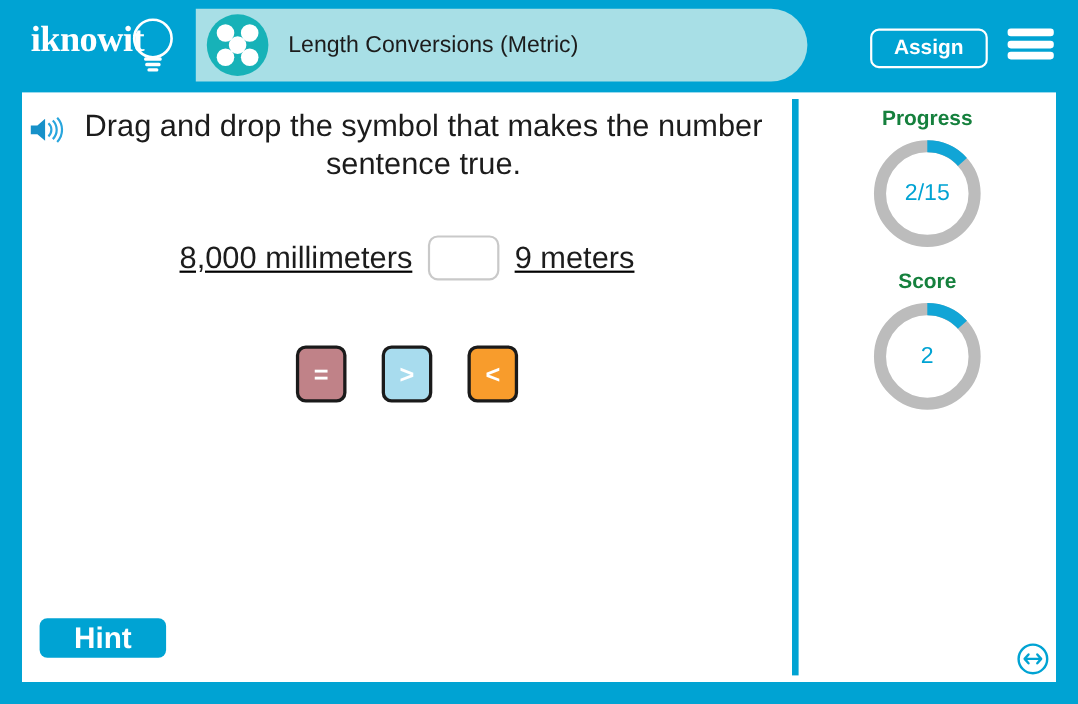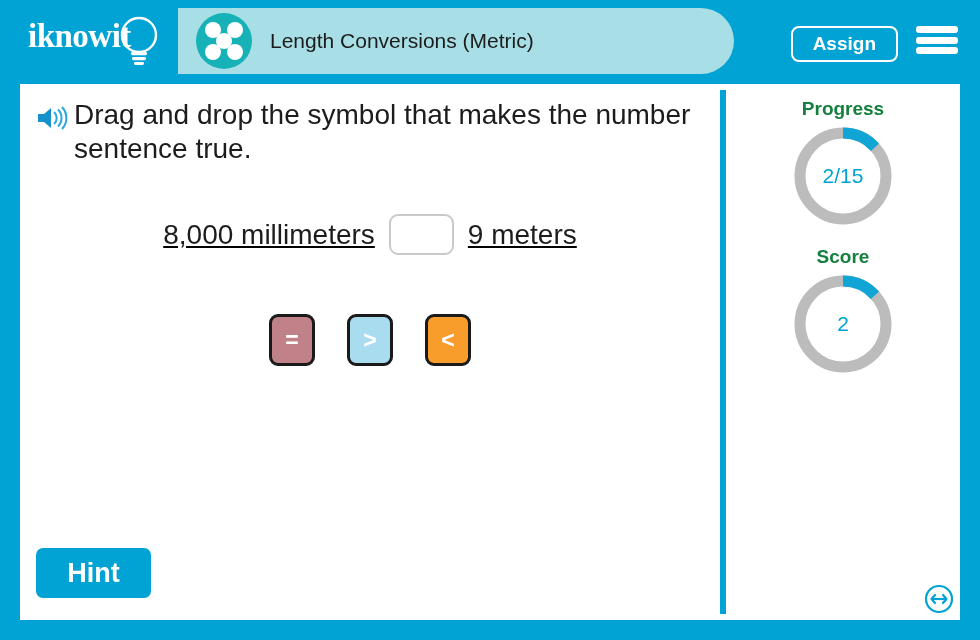--- a/index.html
+++ b/index.html
@@ -51,21 +51,20 @@
 
   
   .title-pill {
     position: absolute;
     left: 178px; top: 8px;
     width: 556px; height: 66px;
     background: #a8dfe6;
     border-radius: 0 34px 34px 0;
     display: flex;
     align-items: center;
-    padding-left: 8px;
   }
   .title-badge {
     width: 56px; height: 56px;
     margin-left: 10px;
     border-radius: 50%;
     background: #17b2b8;
     position: relative;
     flex: none;
   }
   .title-badge .dot {
@@ -131,24 +130,25 @@
   .panel-divider {
     position: absolute;
     left: 700px; top: 6px;
     width: 6px; height: 524px;
     background: #00a3d3;
   }
 
   
   .question-row {
     position: absolute;
-    left: 16px; top: 14px;
+    left: 6px; top: 14px;
     width: 680px;
     display: flex;
     align-items: flex-start;
+    text-align: center;
   }
   .speaker-icon {
     margin-top: 7px;
     margin-right: 6px;
     flex: none;
   }
   .question-text {
     font-size: 28px;
     color: #1c1c1c;
     line-height: 1.2;
@@ -202,21 +202,21 @@
     font-weight: bold;
     cursor: grab;
     font-family: "Liberation Sans", sans-serif;
     user-select: none;
   }
 
   
   .hint-button {
     position: absolute;
     left: 16px; bottom: 22px;
-    width: 115px; height: 50px;
+    width: 115px; height: 36px;
     background: #00a3d3;
     border: none;
     border-radius: 7px;
     color: #ffffff;
     font-size: 27px;
     font-weight: bold;
     cursor: pointer;
     font-family: "Liberation Sans", sans-serif;
   }
   .submit-button {

